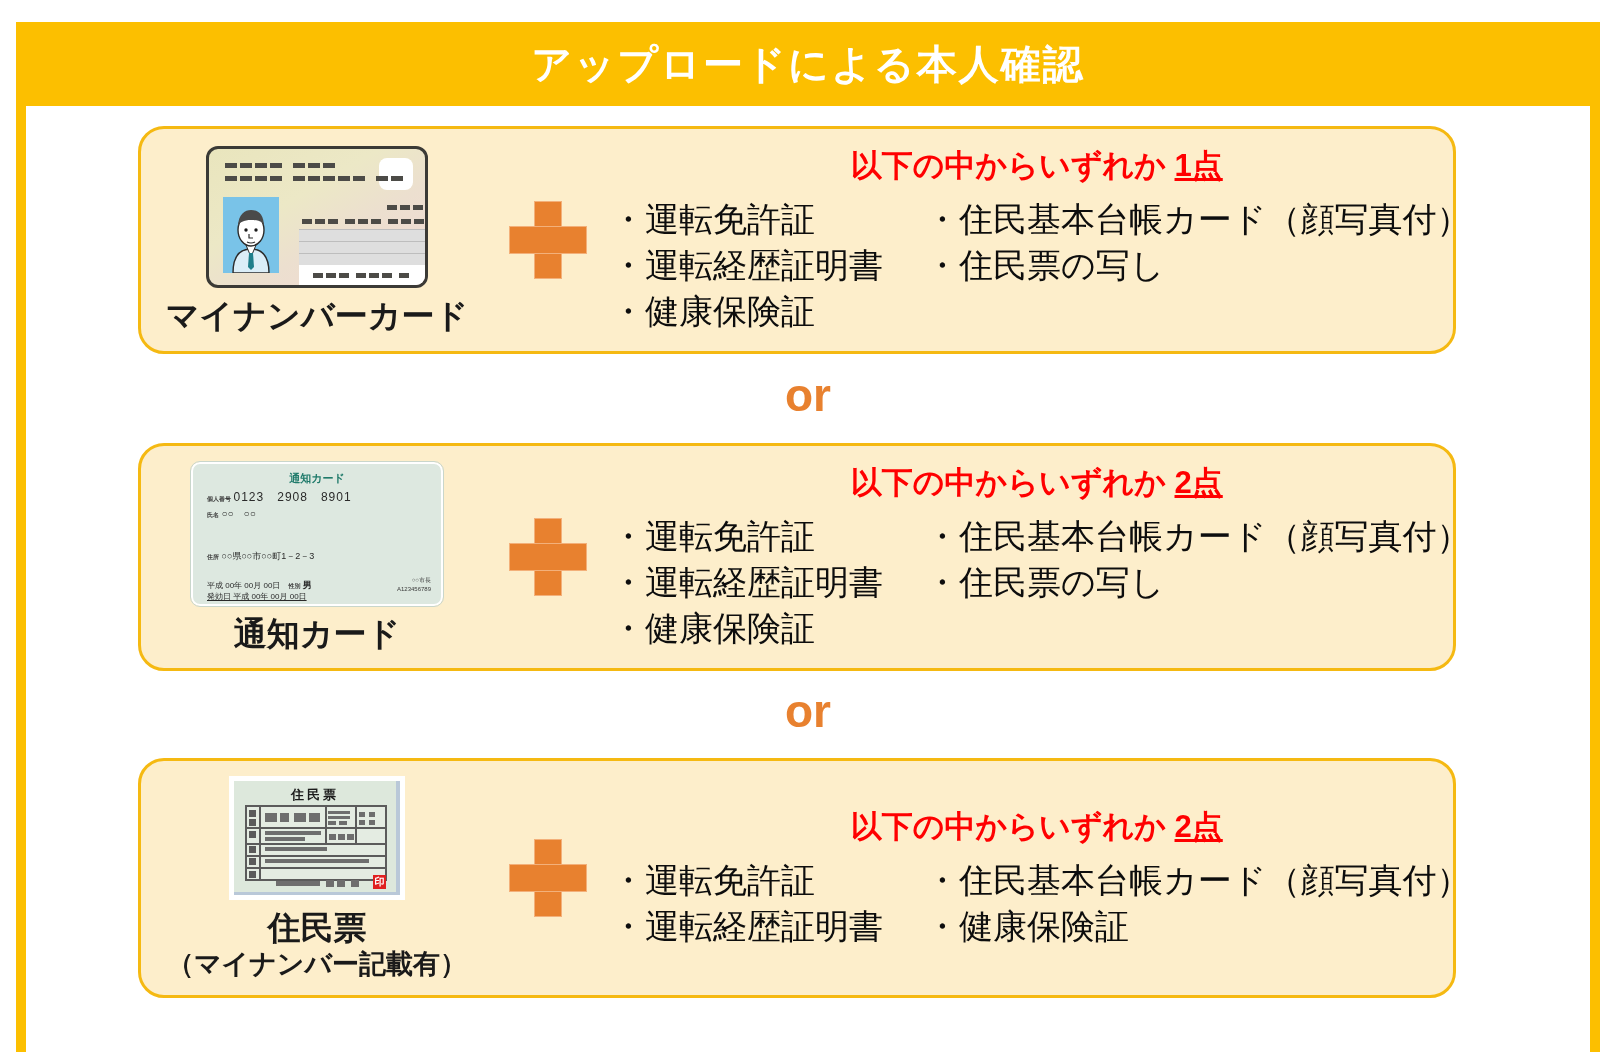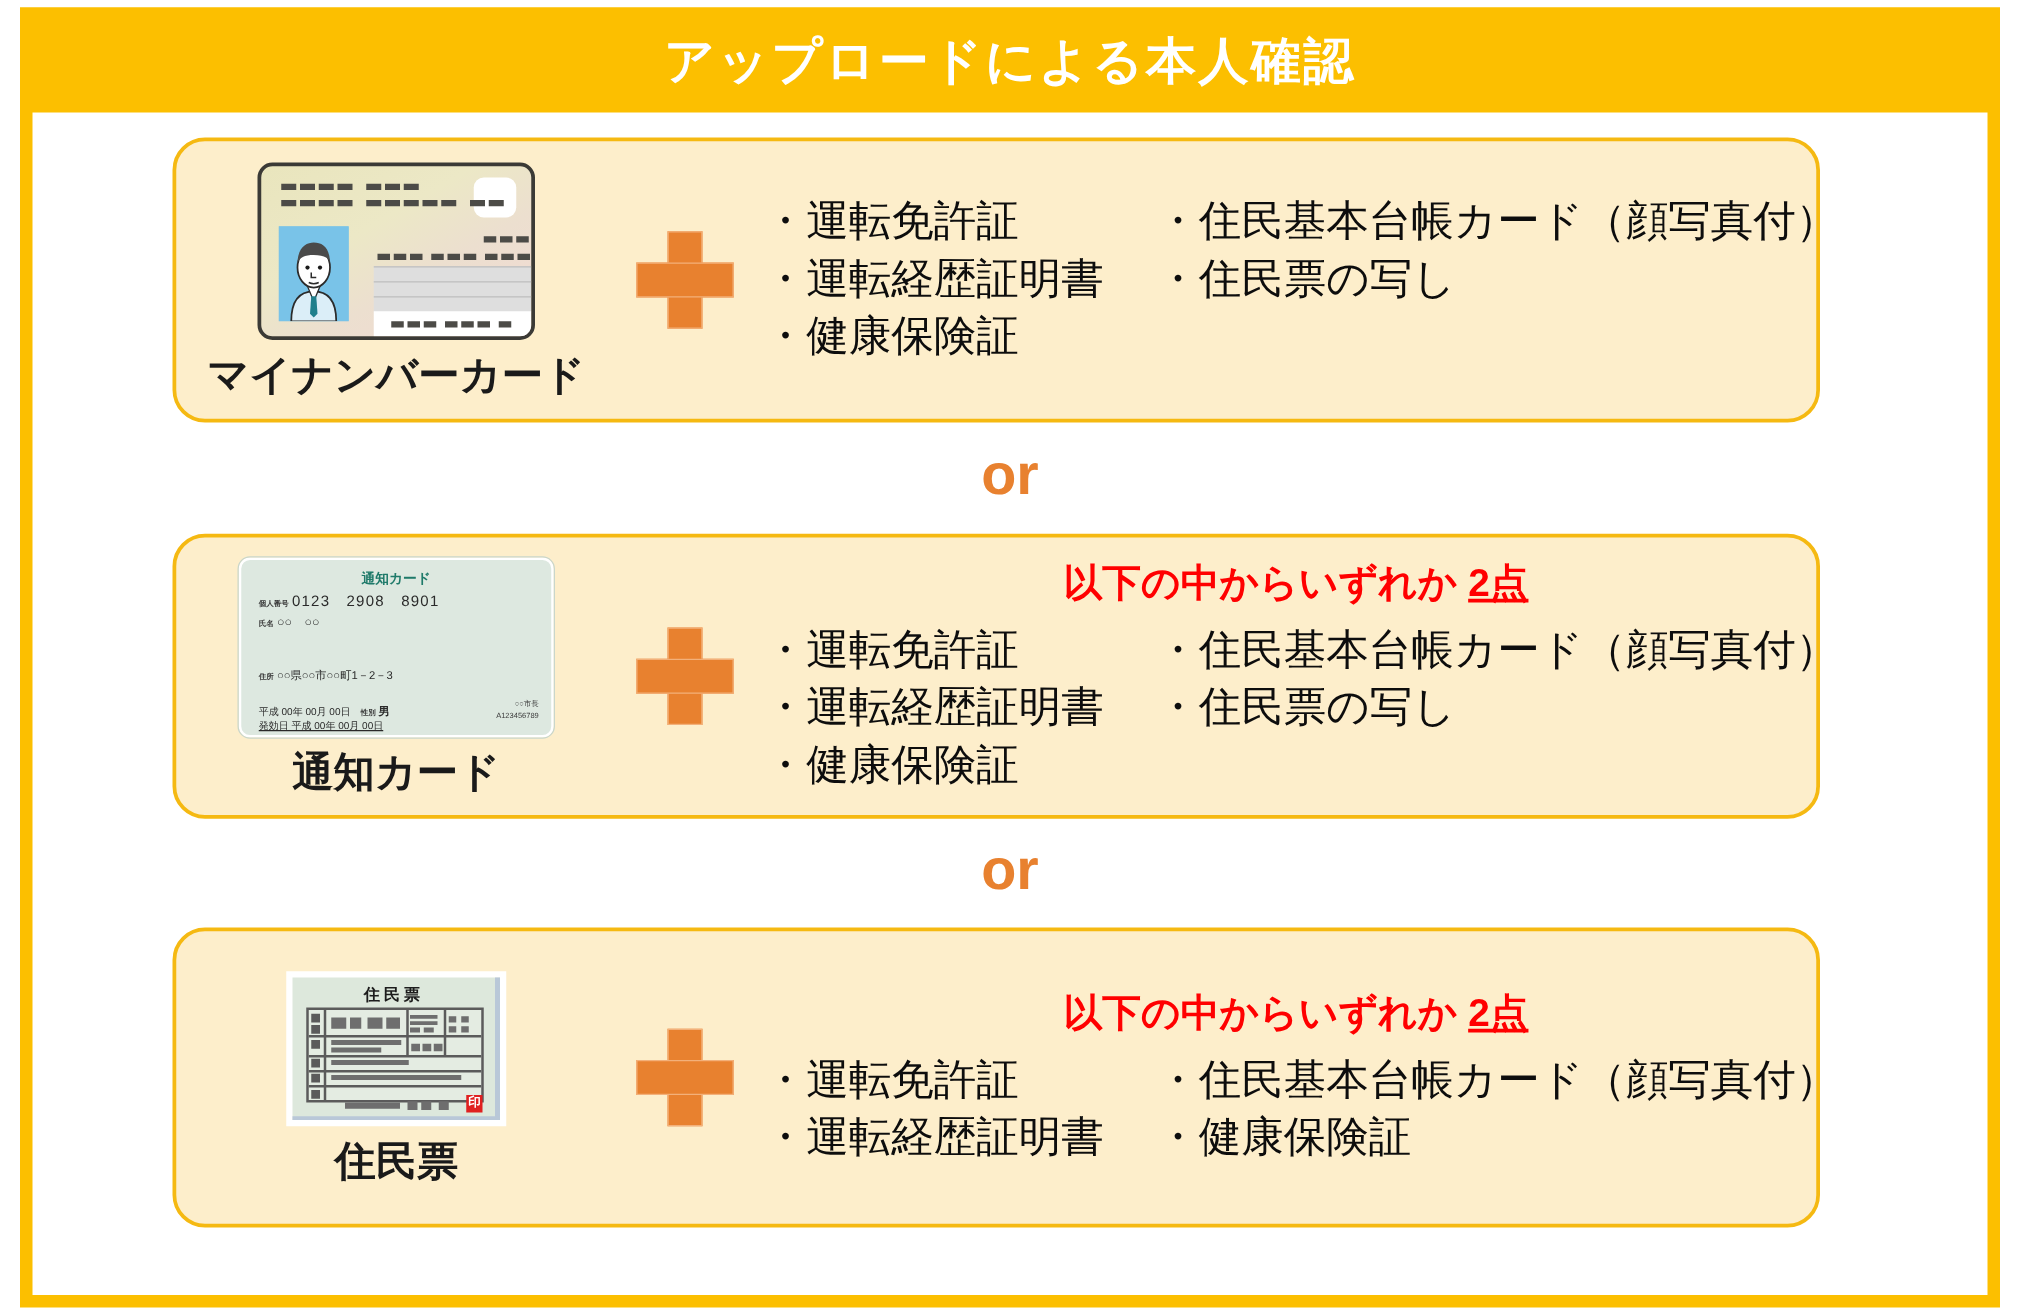--- a/index.html
+++ b/index.html
@@ -14,20 +14,21 @@
     overflow: hidden;
   }
 
   
   .page {
     position: relative;
     width: 1616px;
     height: 872px;
     box-sizing: border-box;
     background: #ffffff;
+    margin-top: 16px;
   }
   .frame {
     position: absolute;
     left: 16px;
     top: 6px;
     width: 1584px;
     height: 1040px;
     box-sizing: border-box;
     border: 10px solid #fcbf00;
     background: #ffffff;
@@ -418,20 +419,23 @@
         <div class="doc-caption">
           <span>マイナンバーカード</span>
         </div>
       </div>
 
       <div class="plus-col">
         <div class="plus"></div>
       </div>
 
       <div class="list-col">
+        <div class="list-heading">
+          <span>以下の中からいずれか </span><span class="count">1点</span>
+        </div>
         <div class="bullets">
           <div class="bullet-col c1">
             <div class="bullet">・運転免許証</div>
             <div class="bullet">・運転経歴証明書</div>
             <div class="bullet">・健康保険証</div>
           </div>
           <div class="bullet-col c2">
             <div class="bullet">・住民基本台帳カード（顔写真付）</div>
             <div class="bullet">・住民票の写し</div>
           </div>
@@ -558,20 +562,21 @@
 
             <div class="jh-bar" style="left:42px; bottom:6px; width:44px; height:5px;"></div>
             <div class="jh-bar" style="left:92px; bottom:5px; width:8px;  height:7px;"></div>
             <div class="jh-bar" style="left:103px; bottom:5px; width:8px; height:7px;"></div>
             <div class="jh-bar" style="left:117px; bottom:5px; width:8px; height:7px;"></div>
             <div class="jh-seal">印</div>
           </div>
         </div>
         <div class="doc-caption">
           <span>住民票</span>
+          <span class="sub">（マイナンバー記載有）</span>
         </div>
       </div>
 
       <div class="plus-col">
         <div class="plus"></div>
       </div>
 
       <div class="list-col">
         <div class="list-heading">
           <span>以下の中からいずれか </span><span class="count">2点</span>

